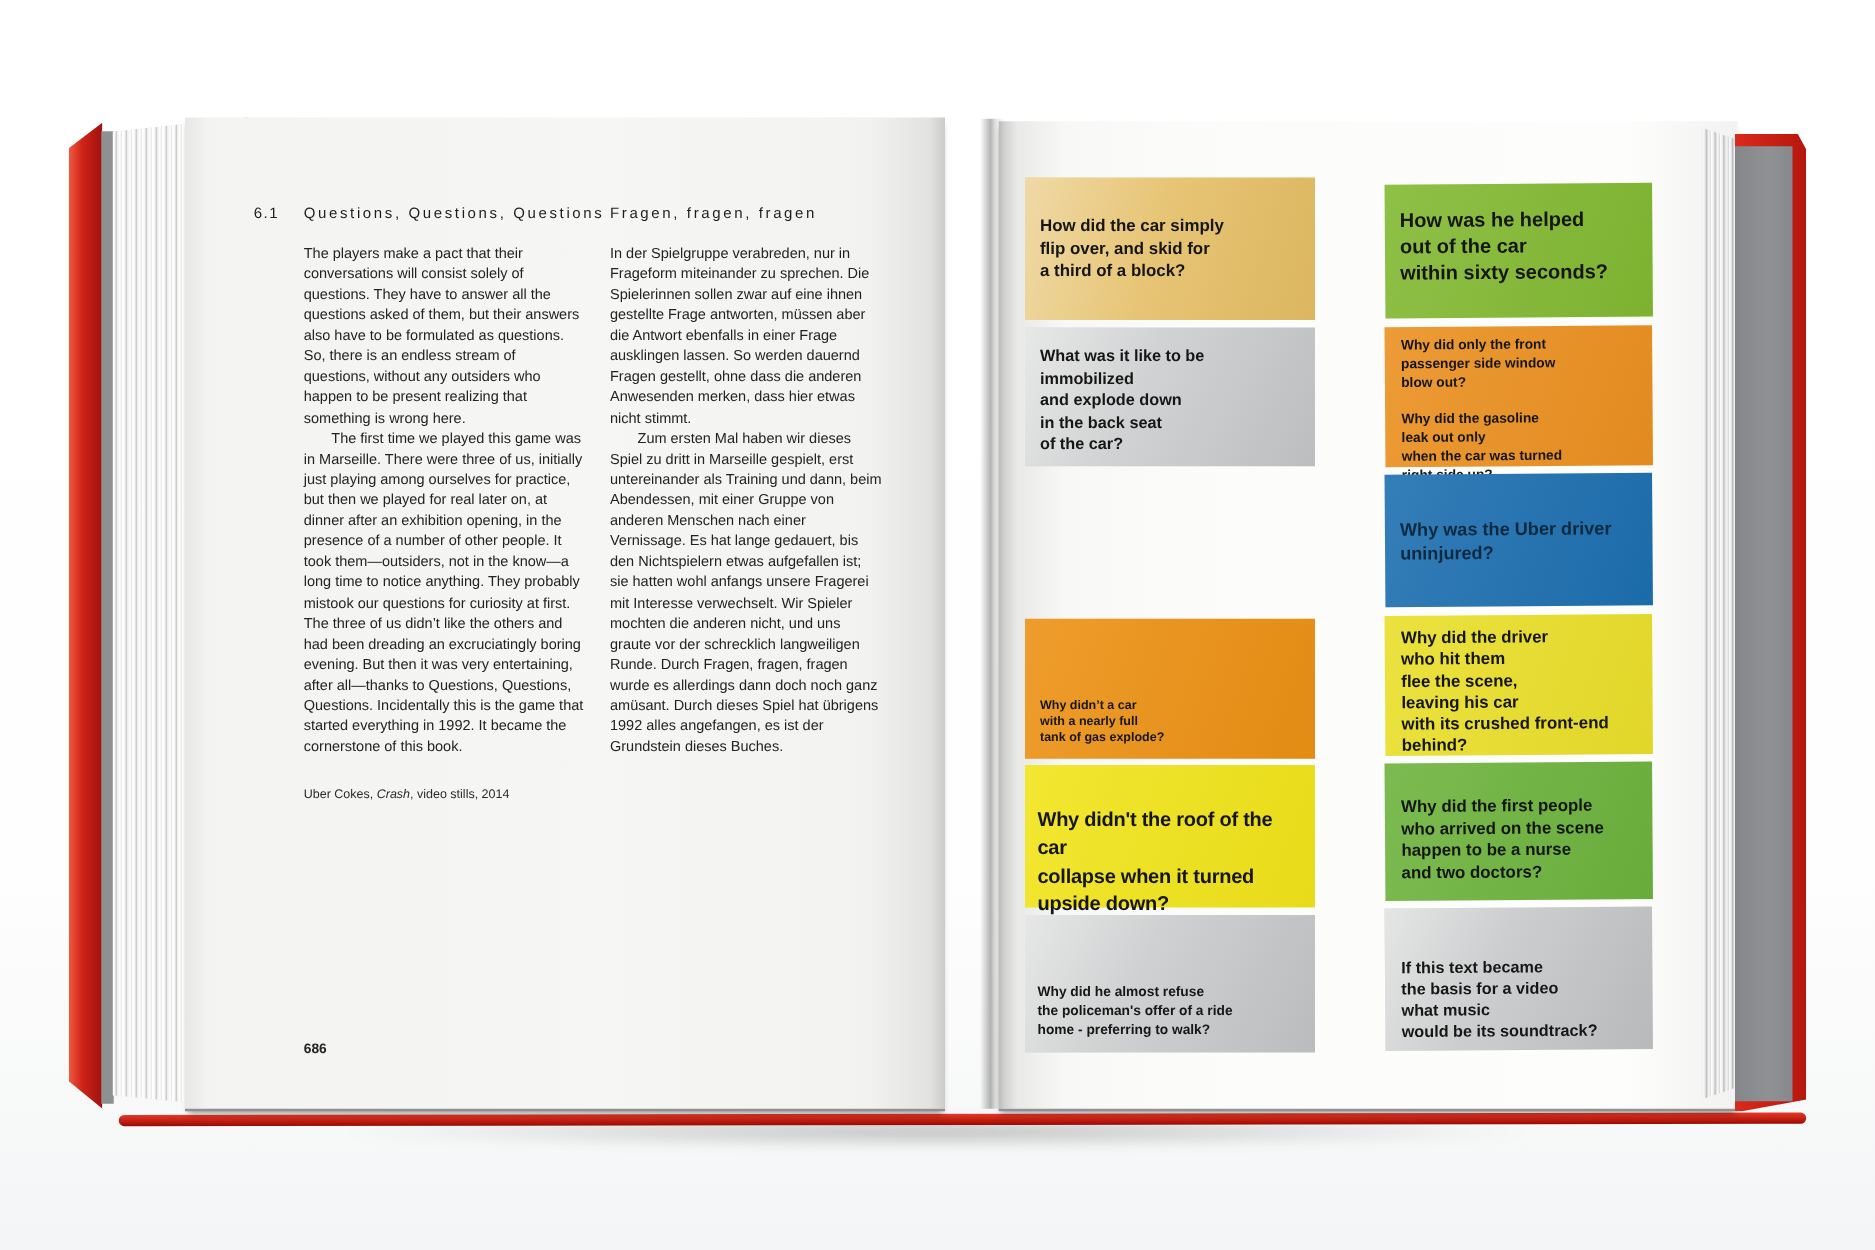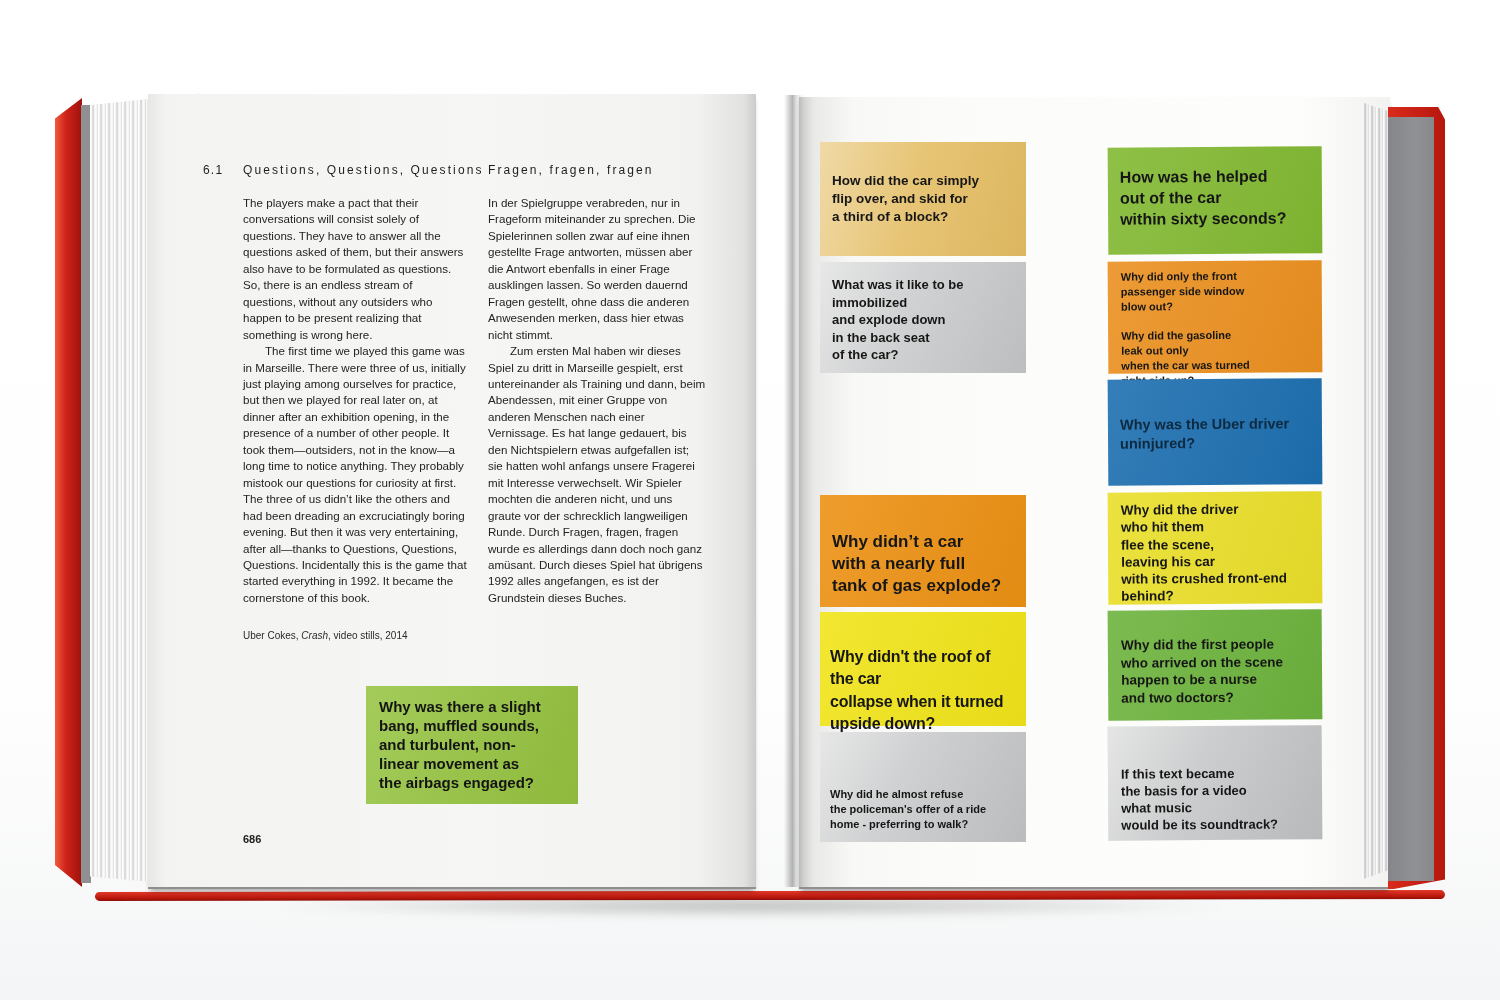--- a/index.html
+++ b/index.html
@@ -47,26 +47,26 @@
   .col-en{left:95px;width:224px;} .col-de{left:340px;width:218px;}
   .textcol p{margin:0;} .textcol p + p{text-indent:1.9em;}
   .caption{position:absolute;left:95px;top:536px;font-size:10px;color:#2a2a2a;}
   .note{position:absolute;left:218px;top:592px;width:212px;height:118px;padding:11px 13px;
         font-weight:bold;font-size:15px;line-height:1.27;white-space:pre-line;
         background-image:linear-gradient(110deg,rgba(255,255,255,.14),rgba(0,0,0,.05));}
   .pageno{position:absolute;left:95px;top:739px;font-size:11px;font-weight:bold;color:#222;}
 
   
   .blk{position:absolute;box-sizing:border-box;white-space:pre-line;font-weight:bold;color:#161616;}
-  .cl{left:21px;width:206px;}
+  .cl{left:21px;width:232px;}
   .cr{left:309px;width:214px;transform:rotate(-0.4deg);}
   .b-l1{top:45px;height:114px;padding:30px 12px;font-size:13.5px;line-height:1.32;}
   .b-l2{top:165px;height:111px;padding:14px 12px;font-size:13px;line-height:1.35;}
   .b-l3{top:282px;height:110px;padding:26px 14px;font-size:20px;line-height:1.42;}
-  .b-l4{top:398px;height:112px;padding:10px 12px;font-size:17px;line-height:1.3;display:flex;align-items:flex-end;}
+  .b-l4{top:398px;height:112px;padding:10px 12px;font-size:10px;line-height:1.3;display:flex;align-items:flex-end;}
   .b-l5{top:515px;height:114px;padding:34px 10px;font-size:16px;line-height:1.4;letter-spacing:-0.2px;}
   .b-l6{top:635px;height:110px;padding:10px 10px;font-size:11px;line-height:1.35;display:flex;align-items:flex-end;}
   .b-r1{top:50px;height:107px;padding:20px 12px;font-size:16px;line-height:1.3;}
   .b-r2{top:164px;height:112px;padding:8px 13px;font-size:11px;line-height:1.35;}
   .b-r3{top:282px;height:106px;padding:36px 12px;font-size:14.5px;line-height:1.3;}
   .b-r4{top:395px;height:112px;padding:9px 13px;font-size:13.5px;line-height:1.28;}
   .b-r5{top:513px;height:110px;padding:26px 13px;font-size:13.5px;line-height:1.3;}
   .b-r6{top:629px;height:114px;padding:40px 13px 10px;font-size:13px;line-height:1.3;}
   .sh-gold{background-image:linear-gradient(105deg,rgba(255,255,255,.40) 0%,rgba(255,255,255,.08) 45%,rgba(140,90,0,.10) 100%);}
   .sh-metal{background-image:linear-gradient(115deg,rgba(255,255,255,.55) 0%,rgba(255,255,255,.12) 40%,rgba(60,60,65,.10) 100%);}
@@ -93,25 +93,20 @@
         <p>The players make a pact that their conversations will consist solely of questions. They have to answer all the questions asked of them, but their answers also have to be formulated as questions. So, there is an endless stream of questions, without any outsiders who happen to be present realizing that something is wrong here.</p>
         <p>The first time we played this game was in Marseille. There were three of us, initially just playing among ourselves for practice, but then we played for real later on, at dinner after an exhibition opening, in the presence of a number of other people. It took them—outsiders, not in the know—a long time to notice anything. They probably mistook our questions for curiosity at first. The three of us didn’t like the others and had been dreading an excruciatingly boring evening. But then it was very entertaining, after all—thanks to Questions, Questions, Questions. Incidentally this is the game that started everything in 1992. It became the cornerstone of this book.</p>
       </div>
       <div class="textcol col-de">
         <p>In der Spielgruppe verabreden, nur in Frageform miteinander zu sprechen. Die Spielerinnen sollen zwar auf eine ihnen gestellte Frage antworten, müssen aber die Antwort ebenfalls in einer Frage ausklingen lassen. So werden dauernd Fragen gestellt, ohne dass die anderen Anwesenden merken, dass hier etwas nicht stimmt.</p>
         <p>Zum ersten Mal haben wir dieses Spiel zu dritt in Marseille gespielt, erst untereinander als Training und dann, beim Abendessen, mit einer Gruppe von anderen Menschen nach einer Vernissage. Es hat lange gedauert, bis den Nichtspielern etwas aufgefallen ist; sie hatten wohl anfangs unsere Fragerei mit Interesse verwechselt. Wir Spieler mochten die anderen nicht, und uns graute vor der schrecklich langweiligen Runde. Durch Fragen, fragen, fragen wurde es allerdings dann doch noch ganz amüsant. Durch dieses Spiel hat übrigens 1992 alles angefangen, es ist der Grundstein dieses Buches.</p>
       </div>
 
       <div class="caption"><span>Uber Cokes, </span><i>Crash</i><span>, video stills, 2014</span></div>
 
-      <div class="note" style="background-color: rgb(149, 195, 63); color: rgb(20, 20, 20);">Why was there a slight
-bang, muffled sounds,
-and turbulent, non-
-linear movement as
-the airbags engaged?</div>
 
       <div class="pageno">686</div>
     </div>
 
     <div class="page-right">
       <div class="blk cl b-l1 sh-gold" style="background-color: rgb(229, 192, 106); color: rgb(22, 22, 22);">How did the car simply
 flip over, and skid for
 a third of a block?</div>
       <div class="blk cl b-l2 sh-metal" style="background-color: rgb(203, 204, 205); color: rgb(22, 22, 22);">What was it like to be
 immobilized

